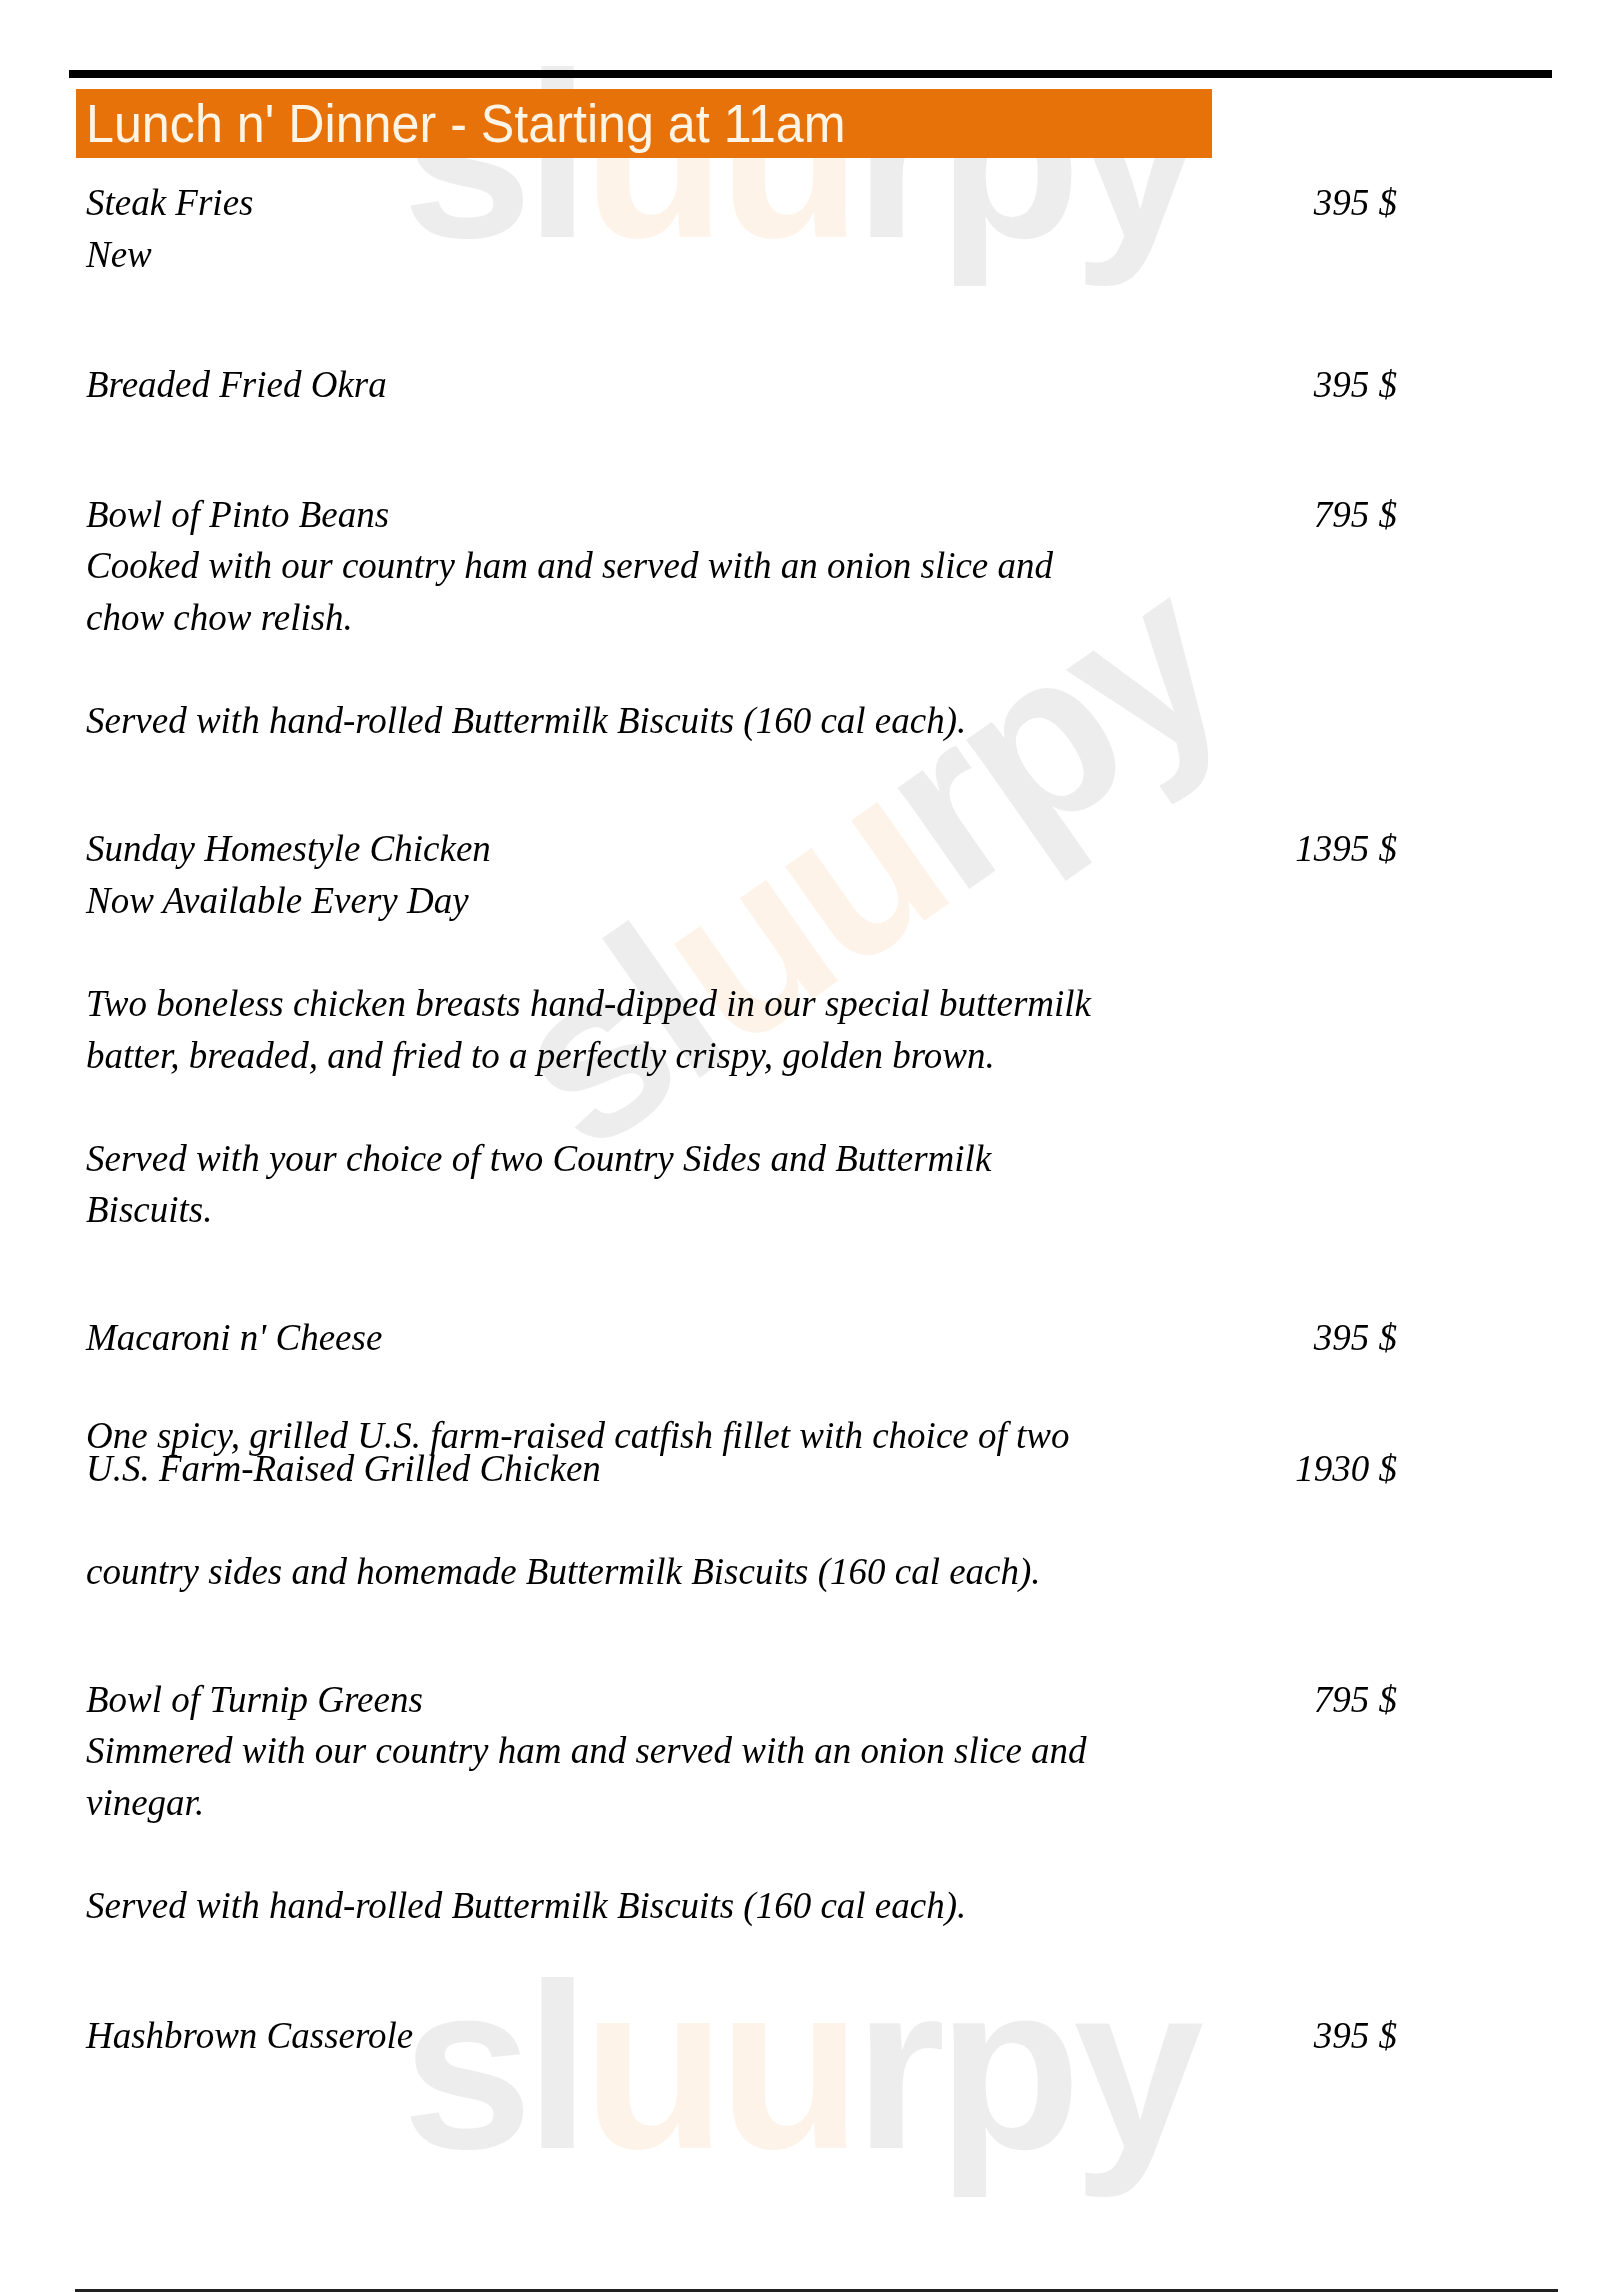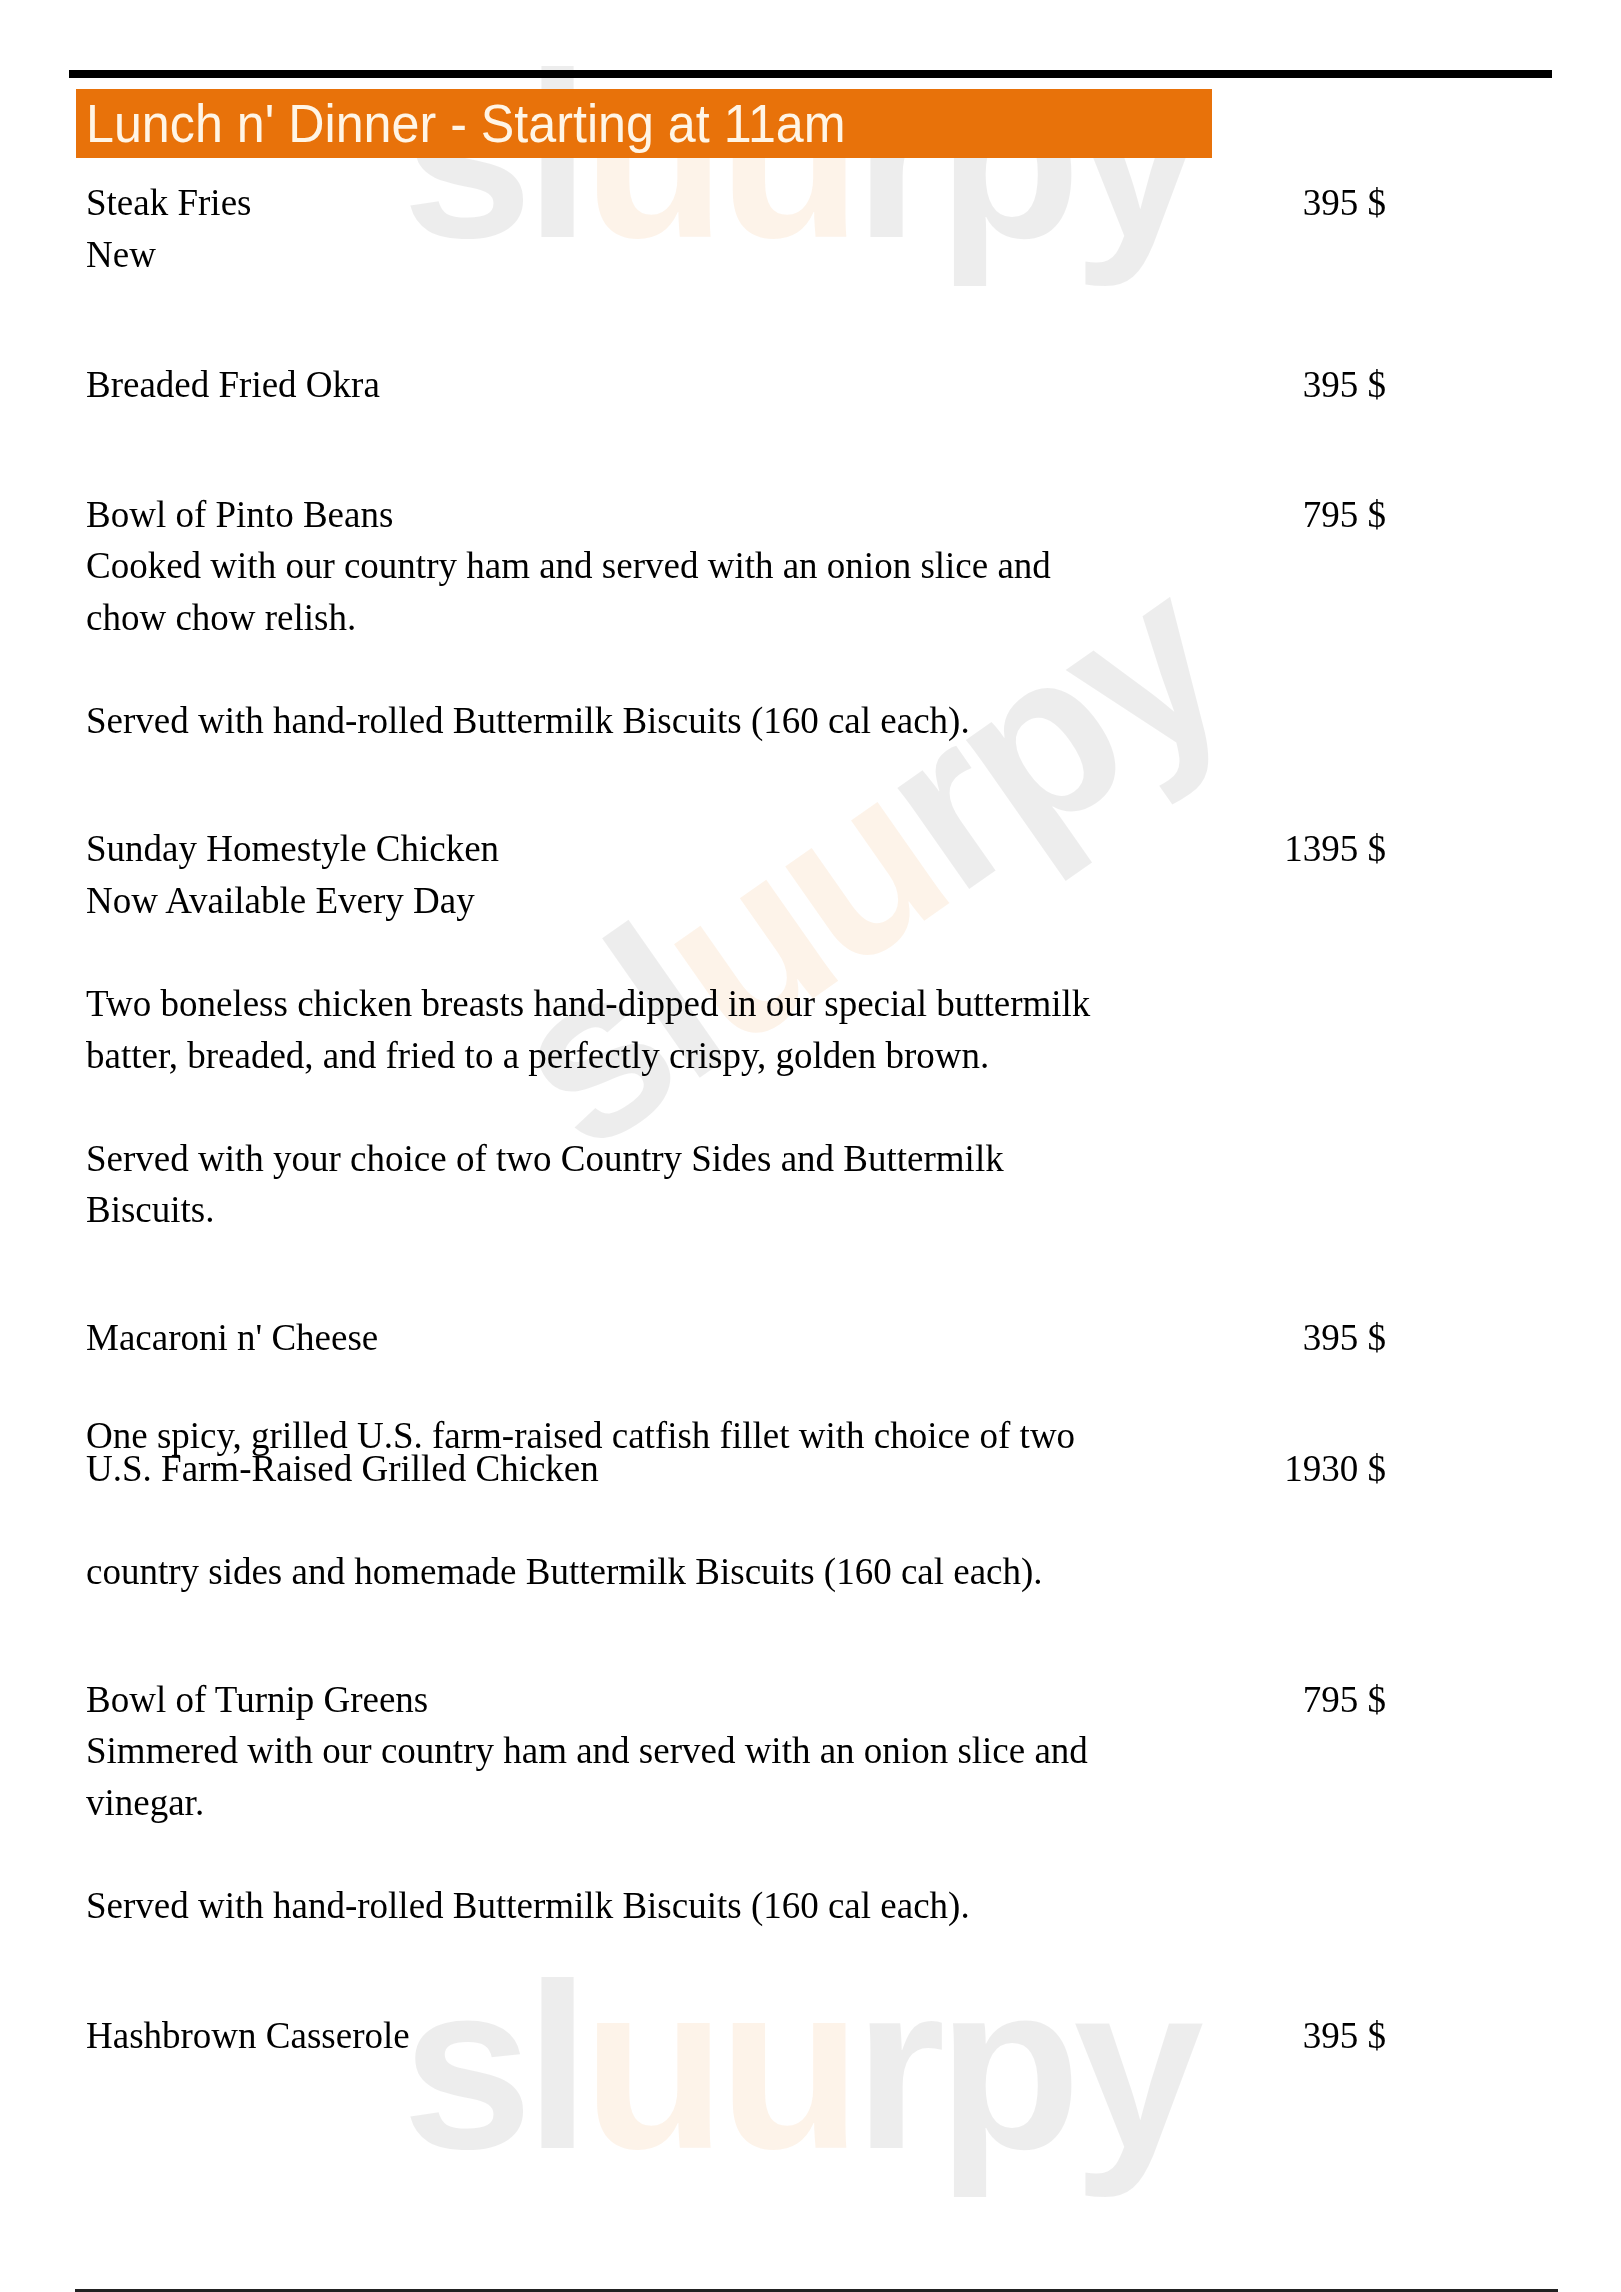--- a/index.html
+++ b/index.html
@@ -3,22 +3,22 @@
 <meta charset="utf-8">
 <style>
   html,body{margin:0;padding:0;background:#fff;}
   body{width:1621px;height:2293px;position:relative;overflow:hidden;font-family:"Liberation Serif","DejaVu Serif",serif;color:#000;}
   .wm{position:absolute;font-family:"Liberation Sans","DejaVu Sans",sans-serif;font-weight:bold;color:rgba(0,0,0,0.07);letter-spacing:-7.8px;pointer-events:none;user-select:none;white-space:nowrap;}
   .wm .u{color:rgba(240,140,40,0.10);}
   .rule-top{position:absolute;left:69px;top:70px;width:1483px;height:7.8px;background:#000;}
   .rule-bottom{position:absolute;left:75px;top:2289px;width:1483px;height:2.9px;background:#222;}
   .banner{position:absolute;left:76px;top:89px;width:1114px;height:69px;background:#E8720A;padding-left:22px;}
   .banner-title{position:absolute;left:9.8px;top:2px;font-family:"Liberation Sans","DejaVu Sans",sans-serif;font-size:54px;line-height:65px;color:#FFF5E6;white-space:nowrap;transform:scaleX(0.93);transform-origin:left center;}
-  .line{position:absolute;left:86px;font-size:37px;line-height:51px;white-space:nowrap;}
-  .price{position:absolute;right:235px;font-size:37px;line-height:51px;white-space:nowrap;text-align:right;}
+  .line{position:absolute;left:86px;font-size:37px;line-height:51px;white-space:nowrap;font-style:italic;}
+  .price{position:absolute;right:224px;font-size:37px;line-height:51px;white-space:nowrap;text-align:right;font-style:italic;}
 </style>
 </head>
 <body>
 
 <div class="wm" style="left:402px;top:19.6px;font-size:235px;">
   <span>sl</span><span class="u">uu</span><span>rpy</span>
 </div>
 <div class="wm" style="left:461px;top:980px;font-size:235px;transform:rotate(-35deg);transform-origin:left top;">
   <span>sl</span><span class="u">uu</span><span>rpy</span>
 </div>

